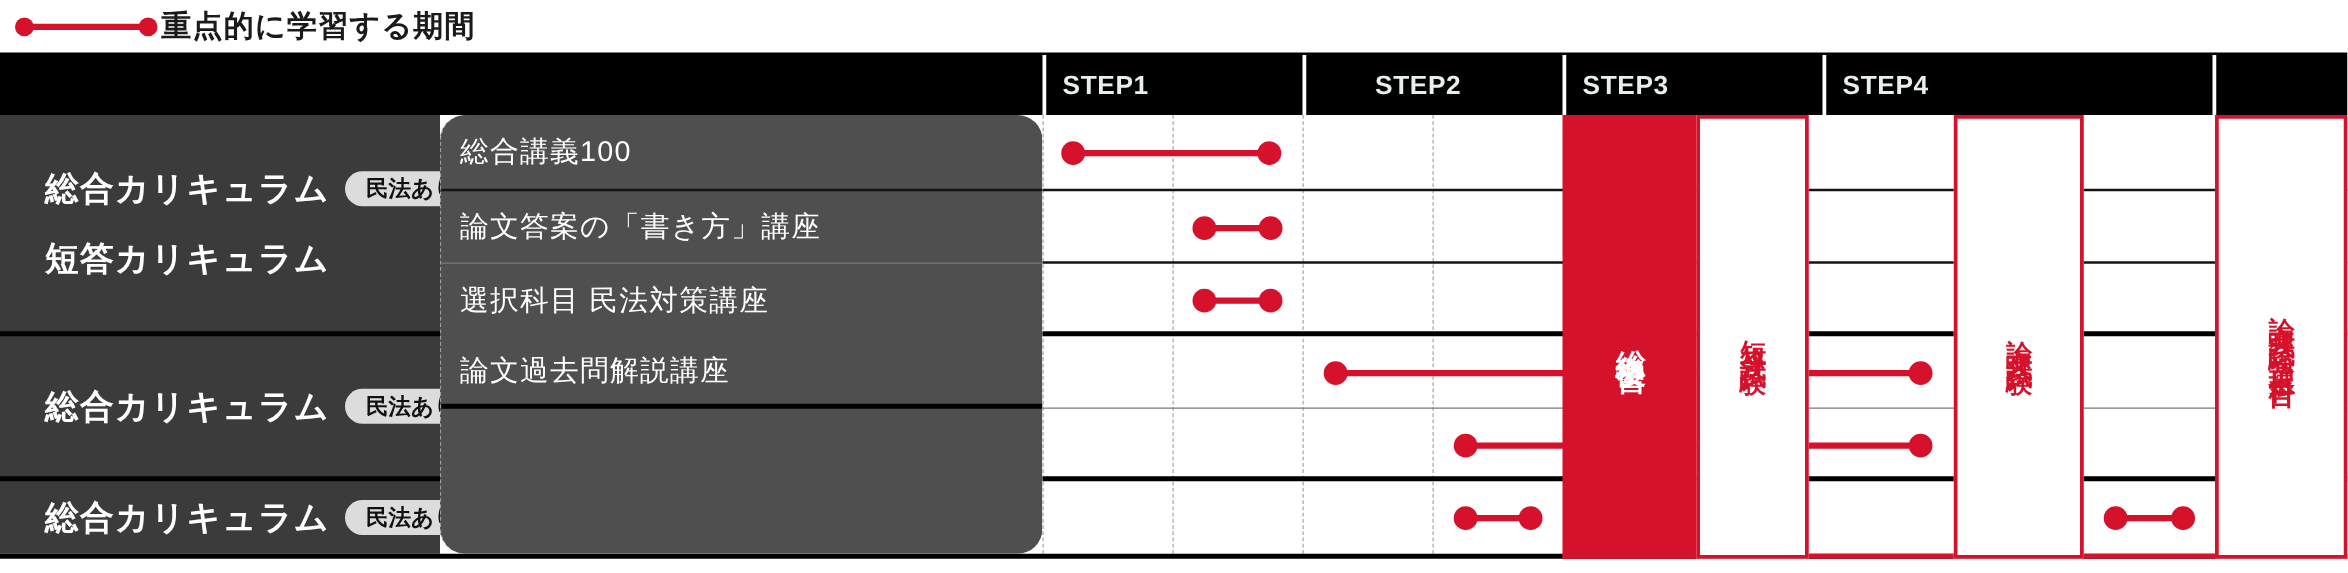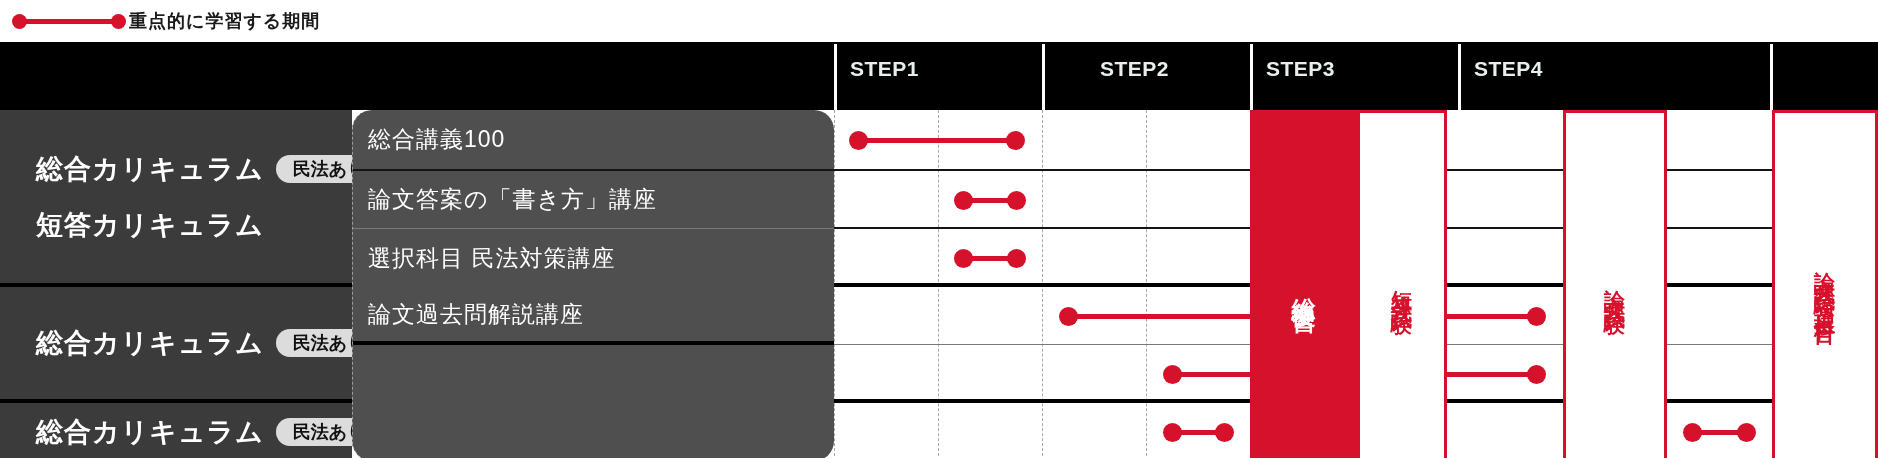--- a/index.html
+++ b/index.html
@@ -5,24 +5,24 @@
   html,body{margin:0;padding:0;}
   body{background:#fff;}
   .screen{position:relative;width:1878px;height:458px;background:#fff;overflow:hidden;
           font-family:"Liberation Sans","DejaVu Sans",sans-serif;}
   
   .legend{position:absolute;top:0;left:0;height:42px;display:flex;align-items:center;padding-left:9px;}
   .legend-line{position:relative;width:100px;height:5px;background:var(--red);margin:0 10px;}
   .legend-line::before,.legend-line::after{content:"";position:absolute;top:-5px;width:15px;height:15px;
           border-radius:50%;background:var(--red);}
   .legend-line::before{left:-7px;} .legend-line::after{right:-7px;}
-  .legend-label{font-size:18px;font-weight:600;color:#1a1a1a;letter-spacing:1px;}
+  .legend-label{font-size:24px;font-weight:600;color:#1a1a1a;letter-spacing:1px;}
   
   .table{position:absolute;top:42px;left:0;width:1878px;}
-  .thead{position:relative;height:68px;background:var(--header_bg);text-align:right;}
+  .thead{position:relative;height:50px;background:var(--header_bg);text-align:right;}
   .hdiv{position:absolute;top:2px;bottom:0;width:3px;background:#fff;}
   .hd0{left:834px;} .hd1{left:1042px;} .hd2{left:1250px;} .hd3{left:1458px;} .hd4{left:1770px;}
   .hlabel{position:absolute;top:0;line-height:54px;color:var(--step_label);font-size:21px;font-weight:700;letter-spacing:.5px;}
   .hl0{left:850px;} .hl1{left:1100px;} .hl2{left:1266px;} .hl3{left:1474px;}
   
   .tbody{position:relative;height:355px;}
   .bottom-black{position:absolute;left:0;top:351px;width:1878px;height:4px;background:#000;z-index:1;}
   
   .group-col{position:absolute;left:0;top:0;width:352px;height:351px;background:var(--group_bg);}
   .gcell{box-sizing:border-box;display:flex;flex-direction:column;justify-content:center;padding-left:36px;gap:20px;}

